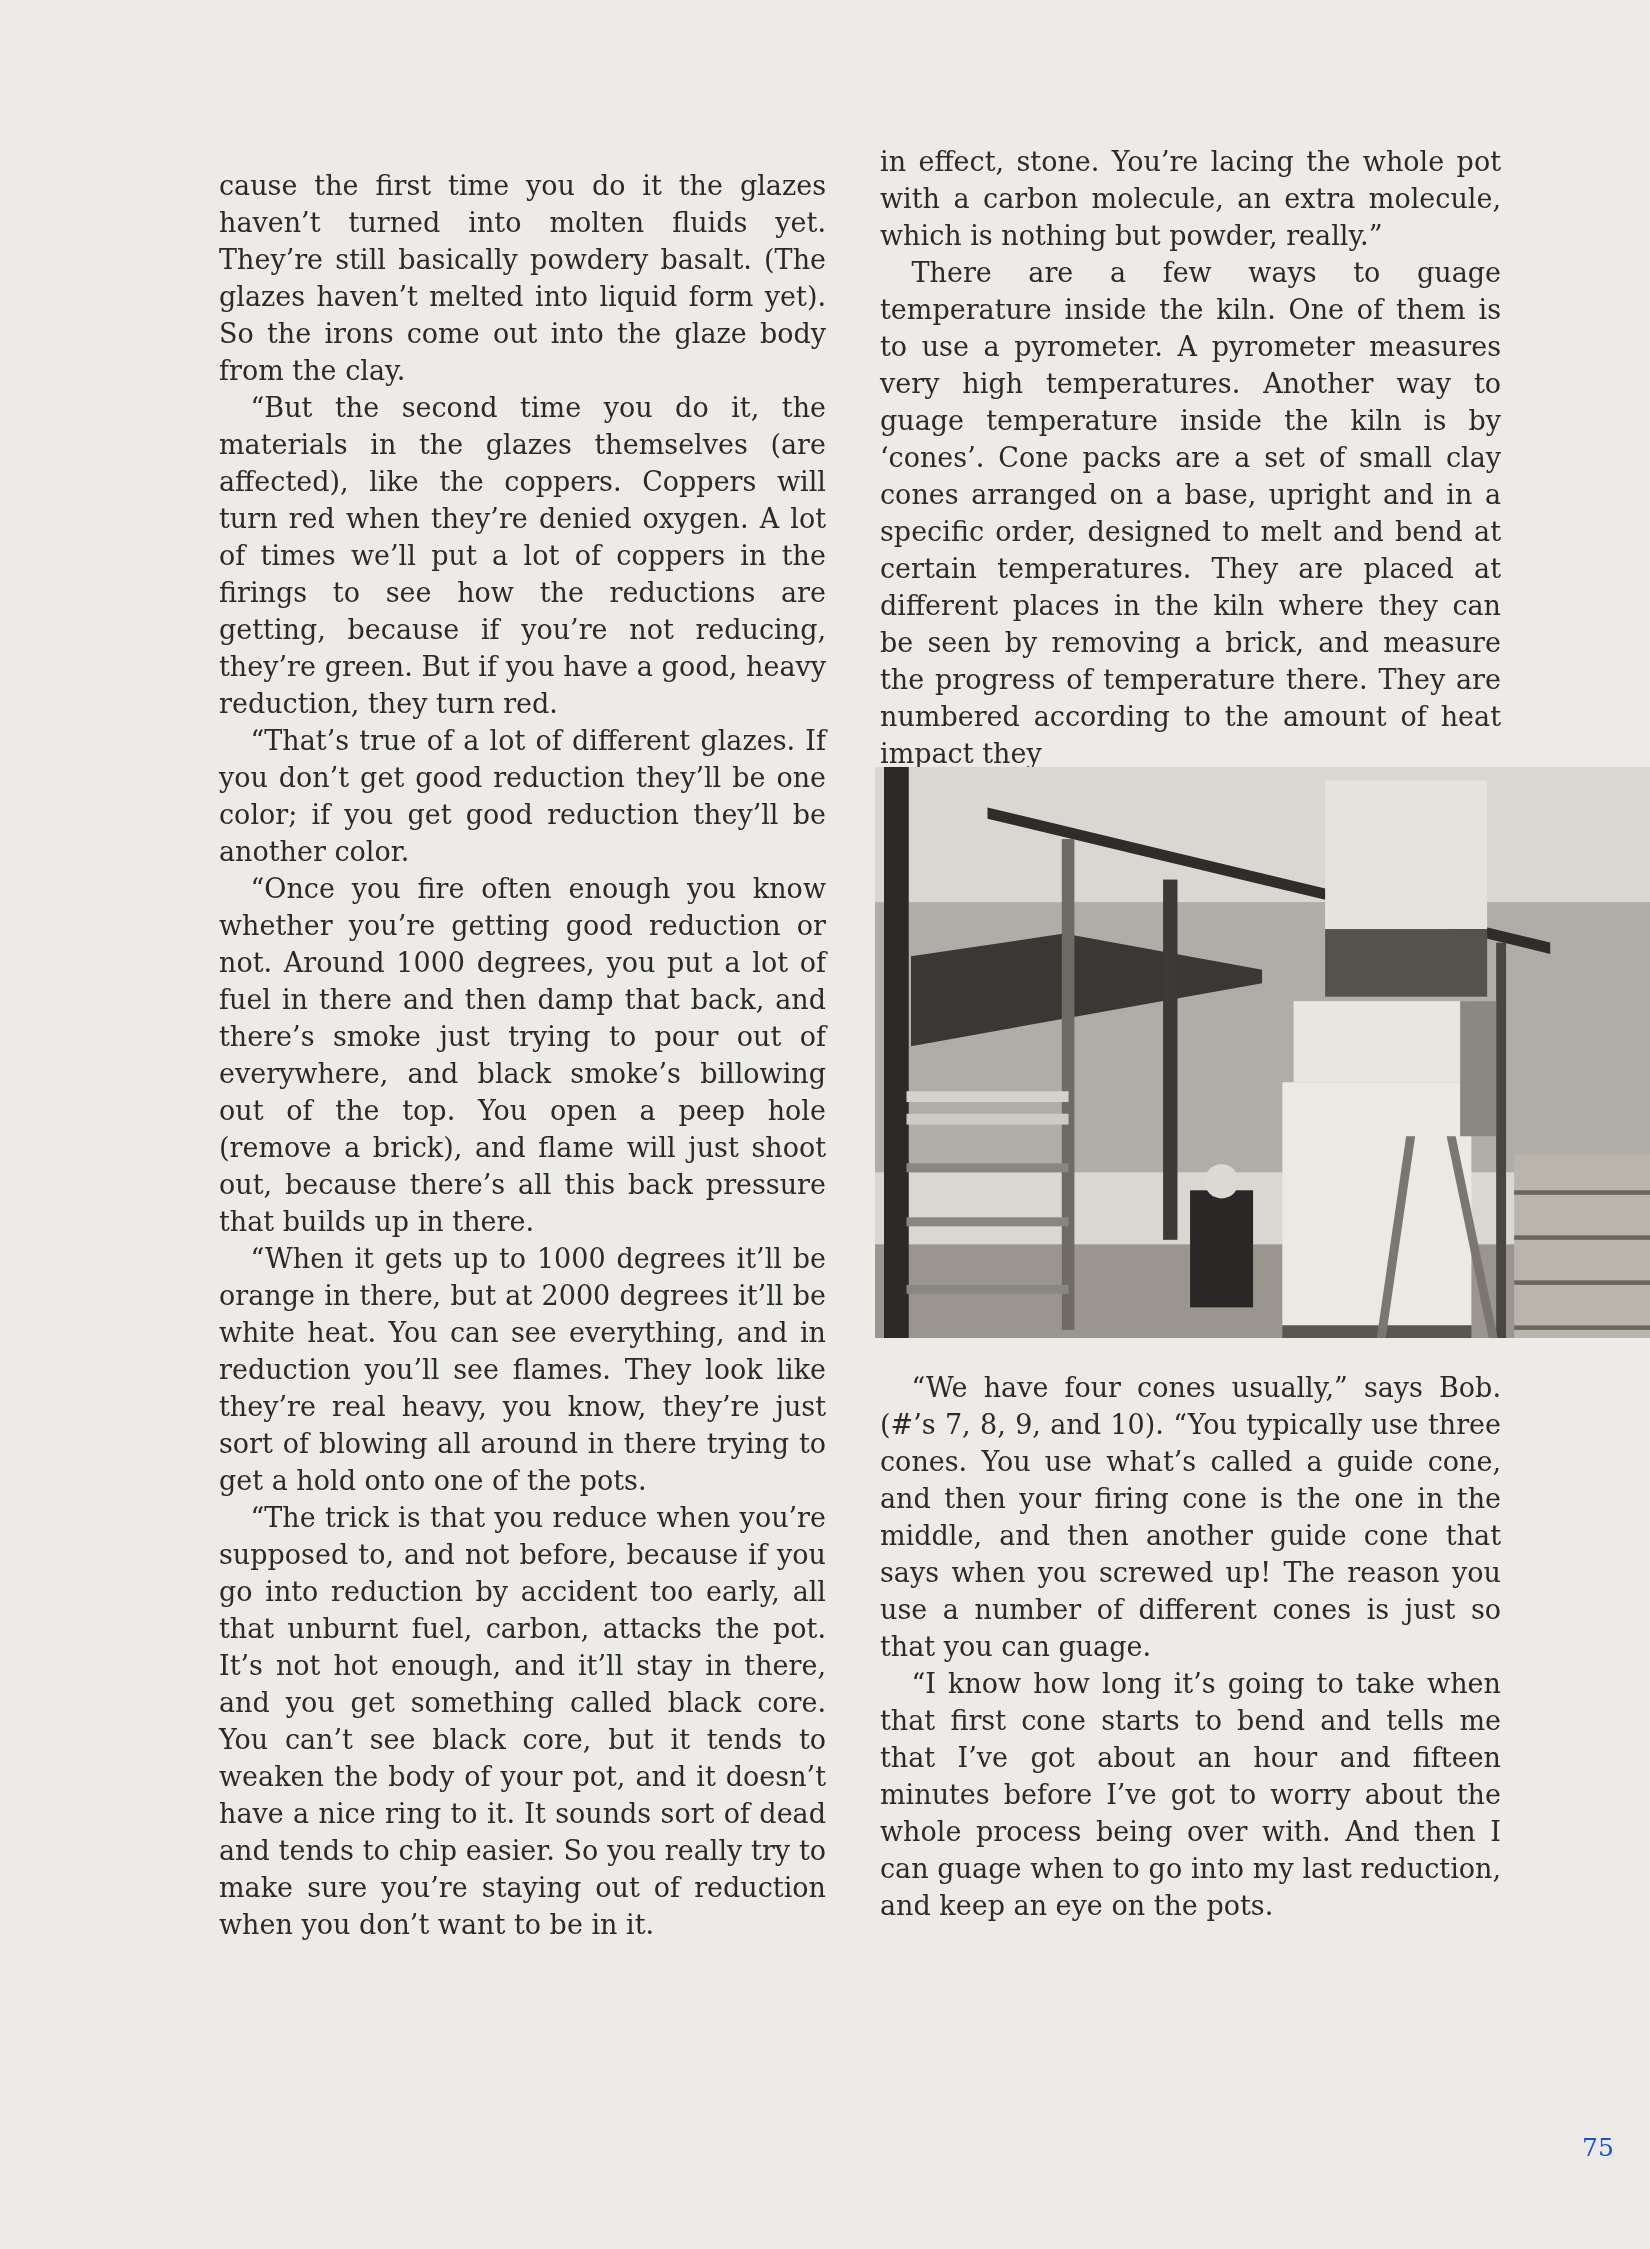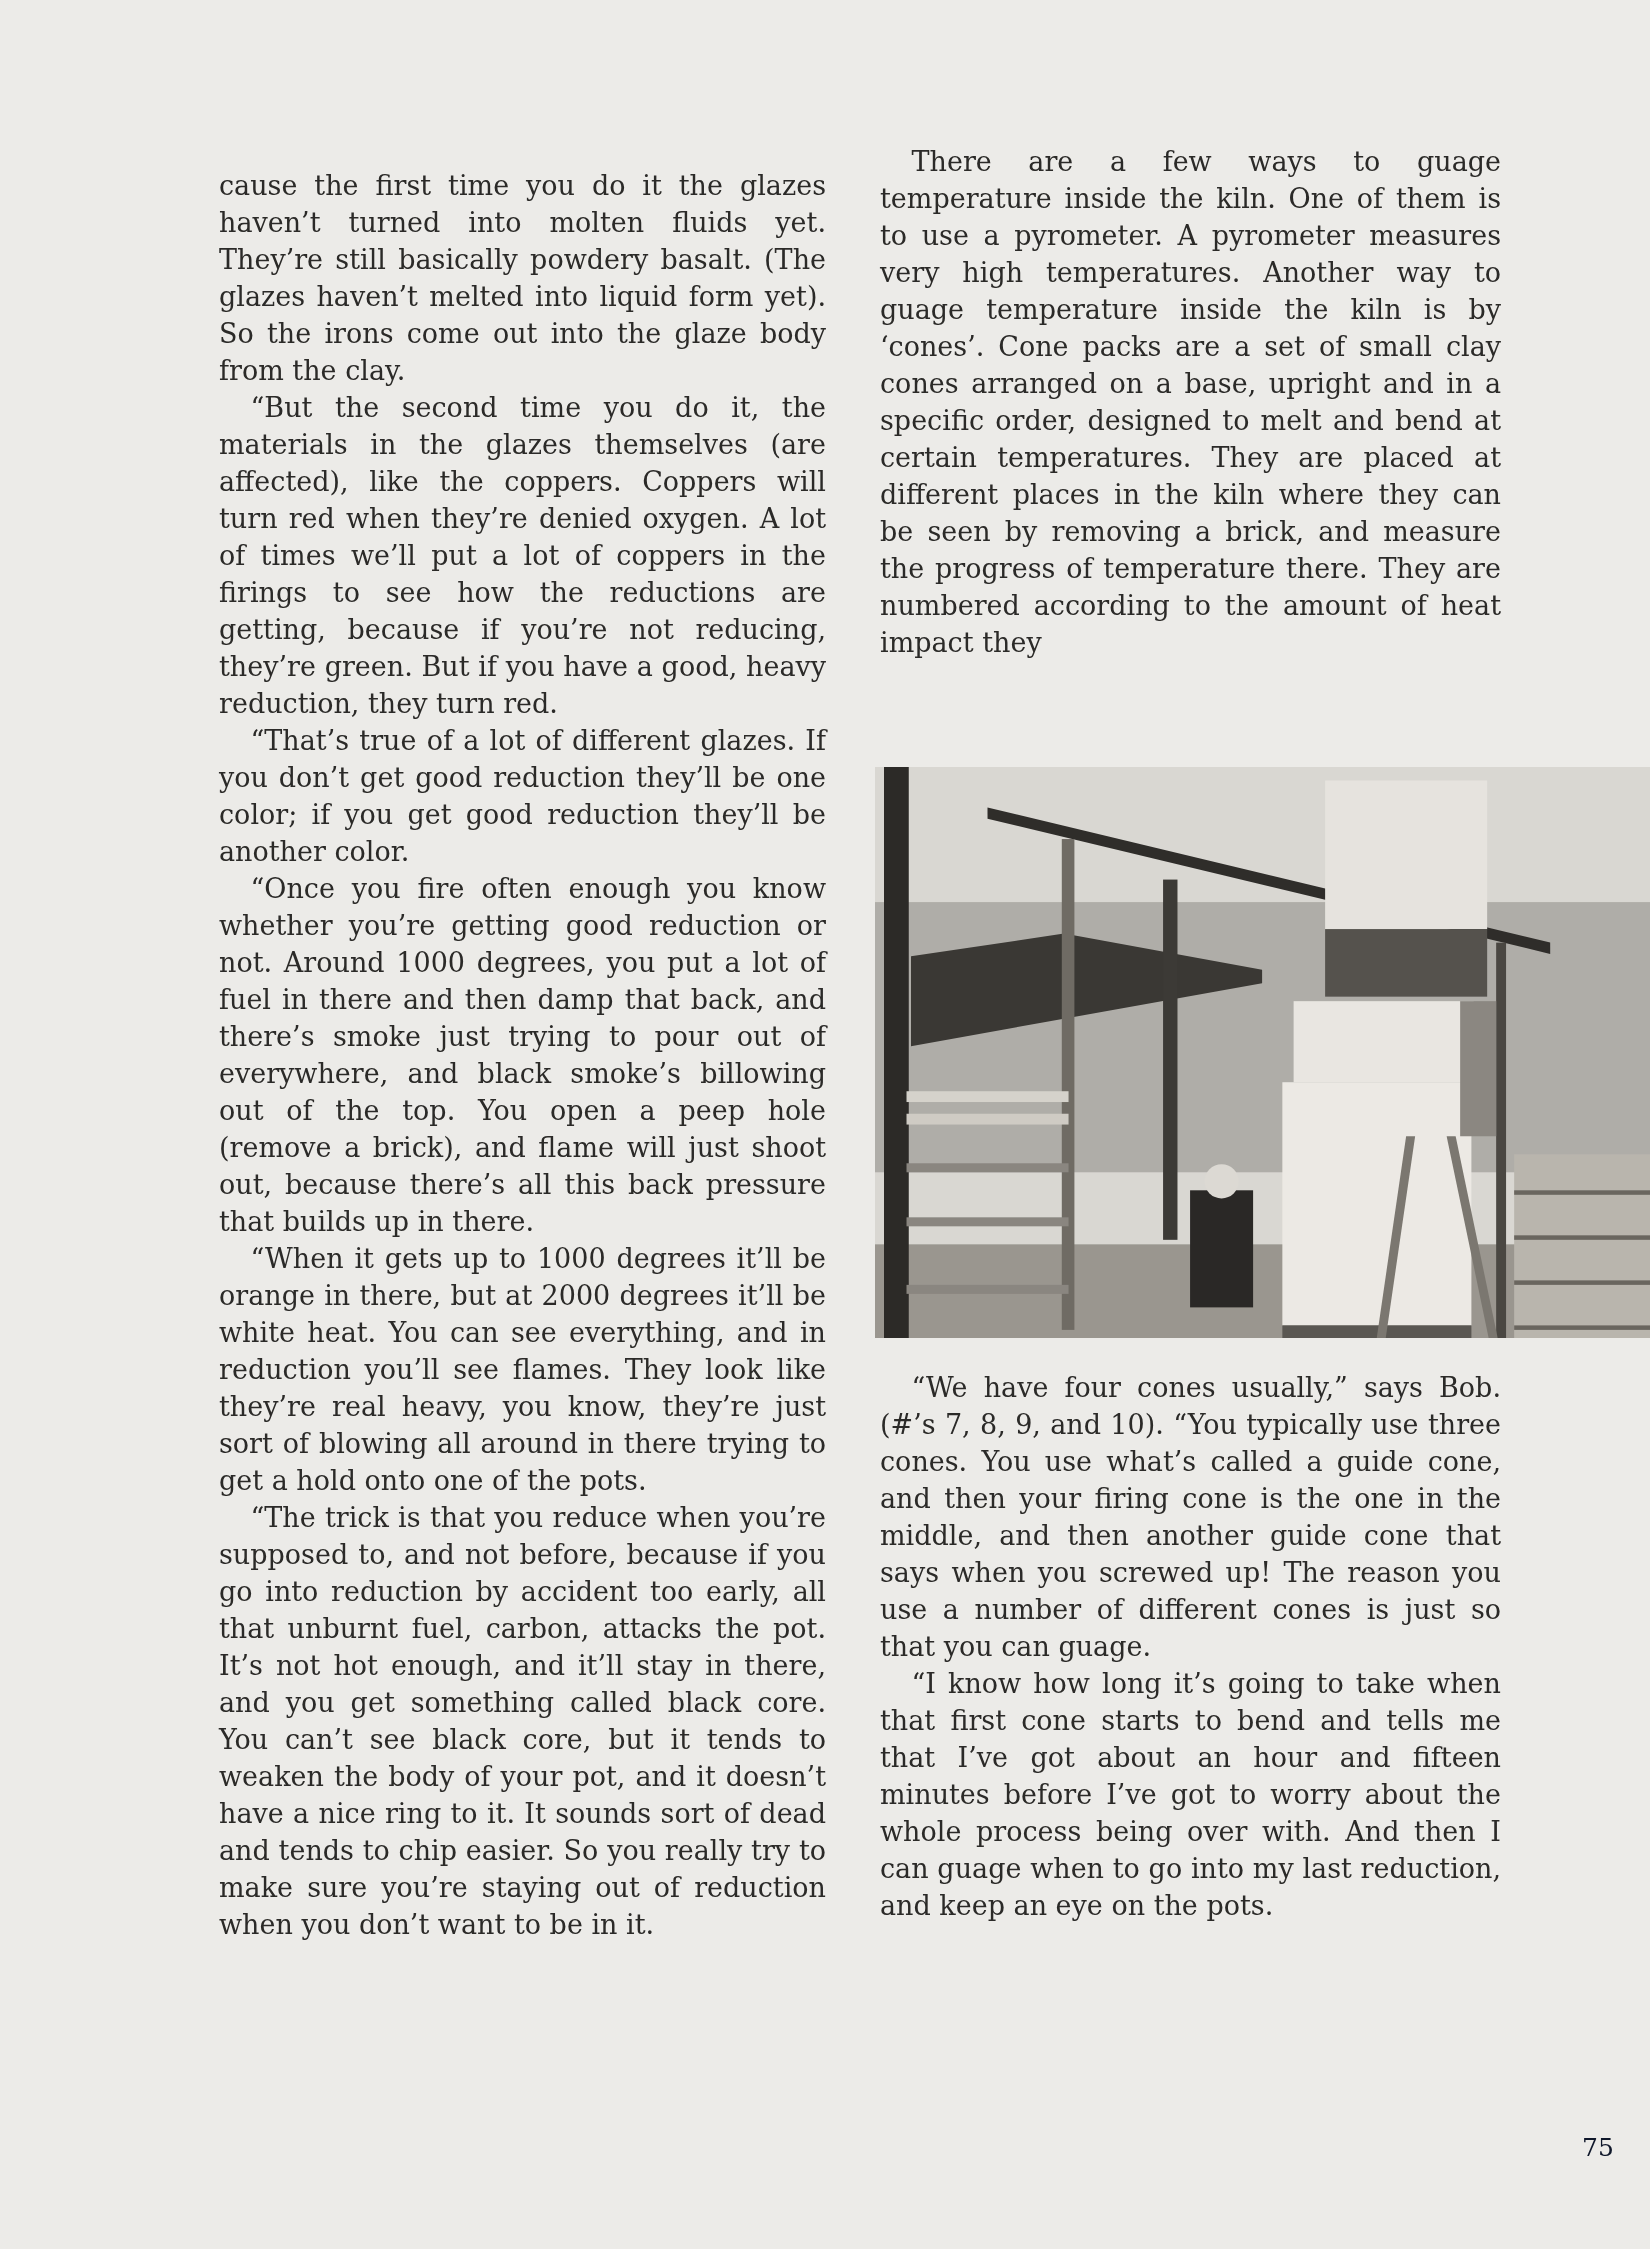--- a/index.html
+++ b/index.html
@@ -29,36 +29,37 @@
     width: 776px; height: 571px;
     background: #bdbab4;
     overflow: hidden;
   }
   #photo svg { width: 100%; height: 100%; display: block; }
   #page-number {
     position: absolute;
     left: 1582px; top: 2133px;
     font-family: "DejaVu Serif", "Liberation Serif", serif;
     font-size: 25px;
-    color: #0f172a;
+    color: #1d4ed8;
   }
 </style>
 </head>
 <body>
 
 <div id="col-left" class="col">
   <p>cause the first time you do it the glazes haven’t turned into molten fluids yet. They’re still basically powdery basalt. (The glazes haven’t melted into liquid form yet). So the irons come out into the glaze body from the clay.</p>
   <p class="indent">“But the second time you do it, the materials in the glazes themselves (are affected), like the coppers. Coppers will turn red when they’re denied oxygen. A lot of times we’ll put a lot of coppers in the firings to see how the reductions are getting, because if you’re not reducing, they’re green. But if you have a good, heavy reduction, they turn red.</p>
   <p class="indent">“That’s true of a lot of different glazes. If you don’t get good reduction they’ll be one color; if you get good reduction they’ll be another color.</p>
   <p class="indent">“Once you fire often enough you know whether you’re getting good reduction or not. Around 1000 degrees, you put a lot of fuel in there and then damp that back, and there’s smoke just trying to pour out of everywhere, and black smoke’s billowing out of the top. You open a peep hole (remove a brick), and flame will just shoot out, because there’s all this back pressure that builds up in there.</p>
   <p class="indent">“When it gets up to 1000 degrees it’ll be orange in there, but at 2000 degrees it’ll be white heat. You can see everything, and in reduction you’ll see flames. They look like they’re real heavy, you know, they’re just sort of blowing all around in there trying to get a hold onto one of the pots.</p>
   <p class="indent">“The trick is that you reduce when you’re supposed to, and not before, because if you go into reduction by accident too early, all that unburnt fuel, carbon, attacks the pot. It’s not hot enough, and it’ll stay in there, and you get something called black core. You can’t see black core, but it tends to weaken the body of your pot, and it doesn’t have a nice ring to it. It sounds sort of dead and tends to chip easier. So you really try to make sure you’re staying out of reduction when you don’t want to be in it.</p>
 </div>
 
 <div id="col-right-top" class="col">
+  <p>in effect, stone. You’re lacing the whole pot with a carbon molecule, an extra molecule, which is nothing but powder, really.”</p>
   <p class="indent">There are a few ways to guage temperature inside the kiln. One of them is to use a pyrometer. A pyrometer measures very high temperatures. Another way to guage temperature inside the kiln is by ‘cones’. Cone packs are a set of small clay cones arranged on a base, upright and in a specific order, designed to melt and bend at certain temperatures. They are placed at different places in the kiln where they can be seen by removing a brick, and measure the progress of temperature there. They are numbered according to the amount of heat impact they</p>
 </div>
 
 <div id="photo" title="Black-and-white photograph of an outdoor brick kiln under a slanted wooden shed roof, with pottery shelves at left, a person seated beside the kiln, and a person on a stepladder at right beside a stacked woodpile">
   <svg viewBox="0 0 1724 1268" preserveAspectRatio="none">
 
     <rect x="0" y="0" width="1724" height="1268" fill="#d9d7d2"></rect>
 
     <rect x="0" y="300" width="1724" height="600" fill="#8d8a85" opacity="0.55"></rect>
 

